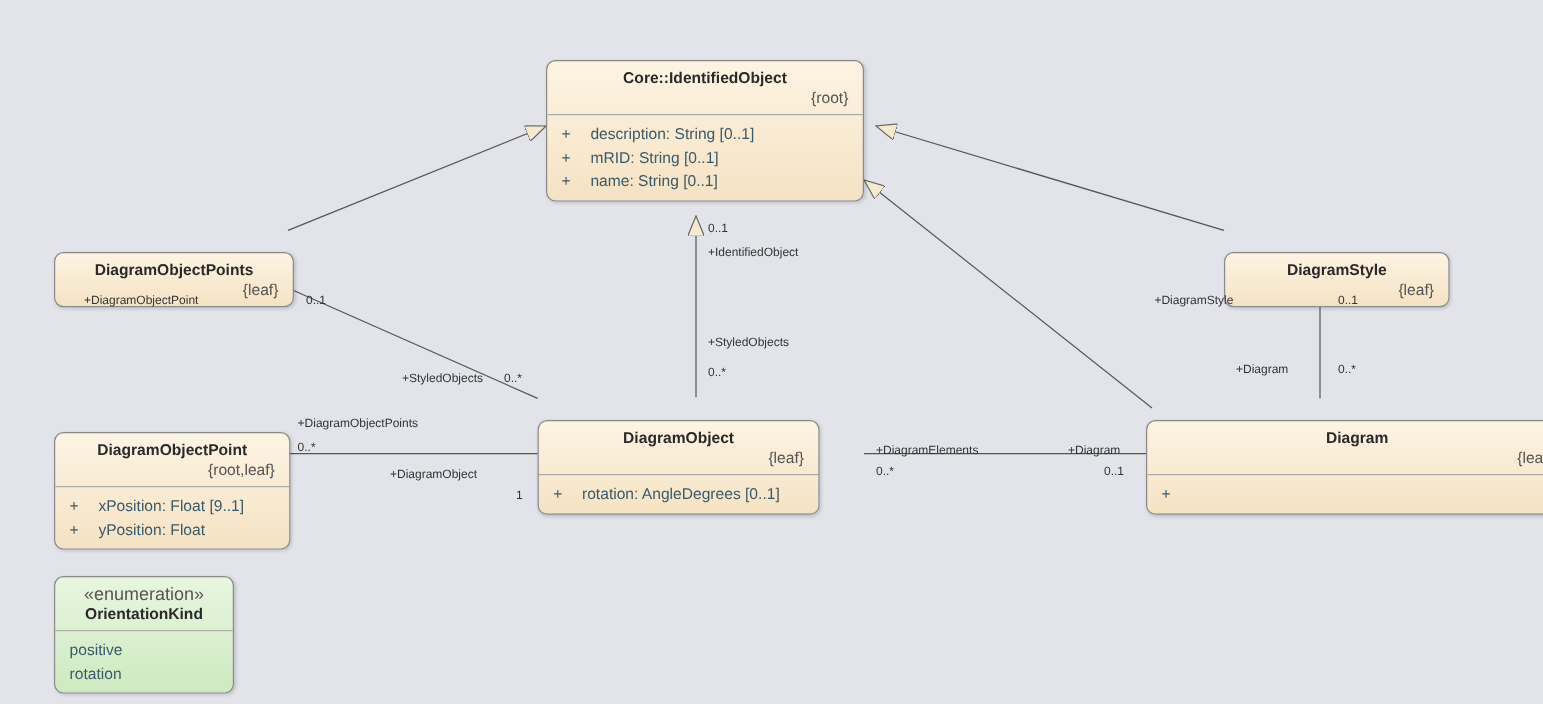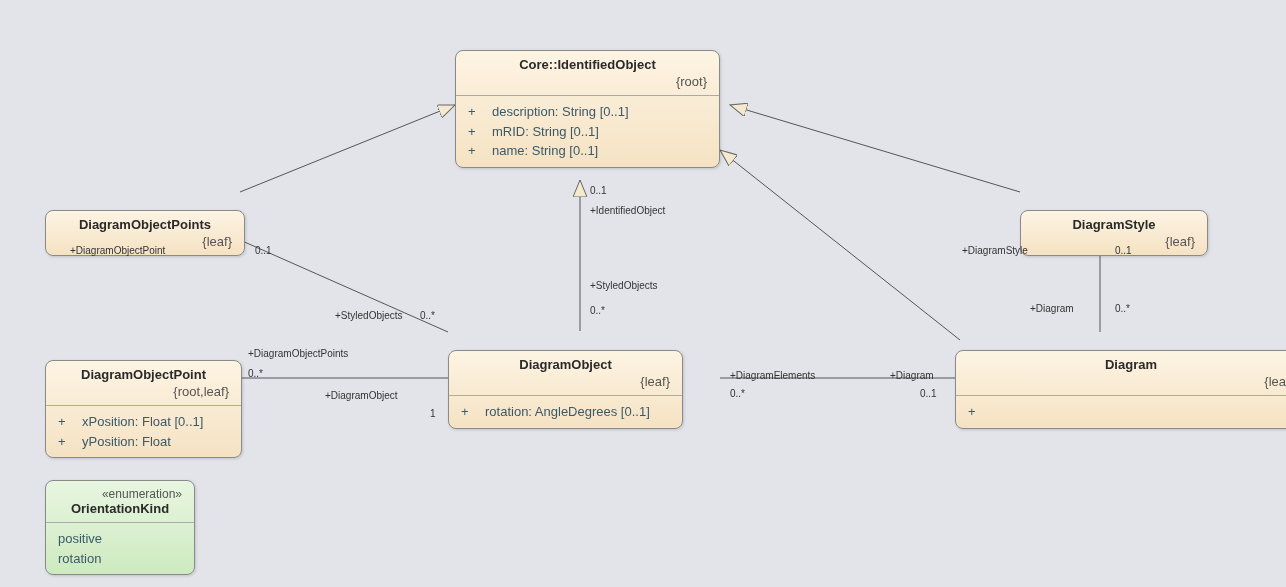--- a/index.html
+++ b/index.html
@@ -35,23 +35,23 @@
     padding: 6px 12px 6px 12px;
     border-bottom: 1px solid #aaa;
   }
   .head.noborder { border-bottom: none; }
   .title {
     font-weight: bold;
     text-align: center;
     color: #2a2a2a;
   }
   .stereo {
-    text-align: right;
+    text-align: center;
     color: #555;
-    font-size: 12px;
+    font-size: 15px;
   }
   .constraint {
     text-align: right;
     color: #555;
     font-size: 13px;
     margin-top: 2px;
   }
   .attrs {
     padding: 6px 12px;
     color: #3a5a6a;
@@ -138,21 +138,21 @@
 </div>
 
 <div class="uml-class" style="left:45px; top:340px; width:197px;">
   <div class="head">
     <div class="title">DiagramObjectPoint</div>
     <div class="constraint">{root,leaf}</div>
   </div>
   <div class="attrs">
     <div class="attr-row">
         <span class="vis">+</span>
-        <span>xPosition: Float [0..1]</span>
+        <span>xPosition: Float [9..1]</span>
       </div>
     <div class="attr-row">
         <span class="vis">+</span>
         <span>yPosition: Float</span>
       </div>
   </div>
 </div>
 
 <div class="uml-class" style="left:448px; top:330px; width:235px;">
   <div class="head">

